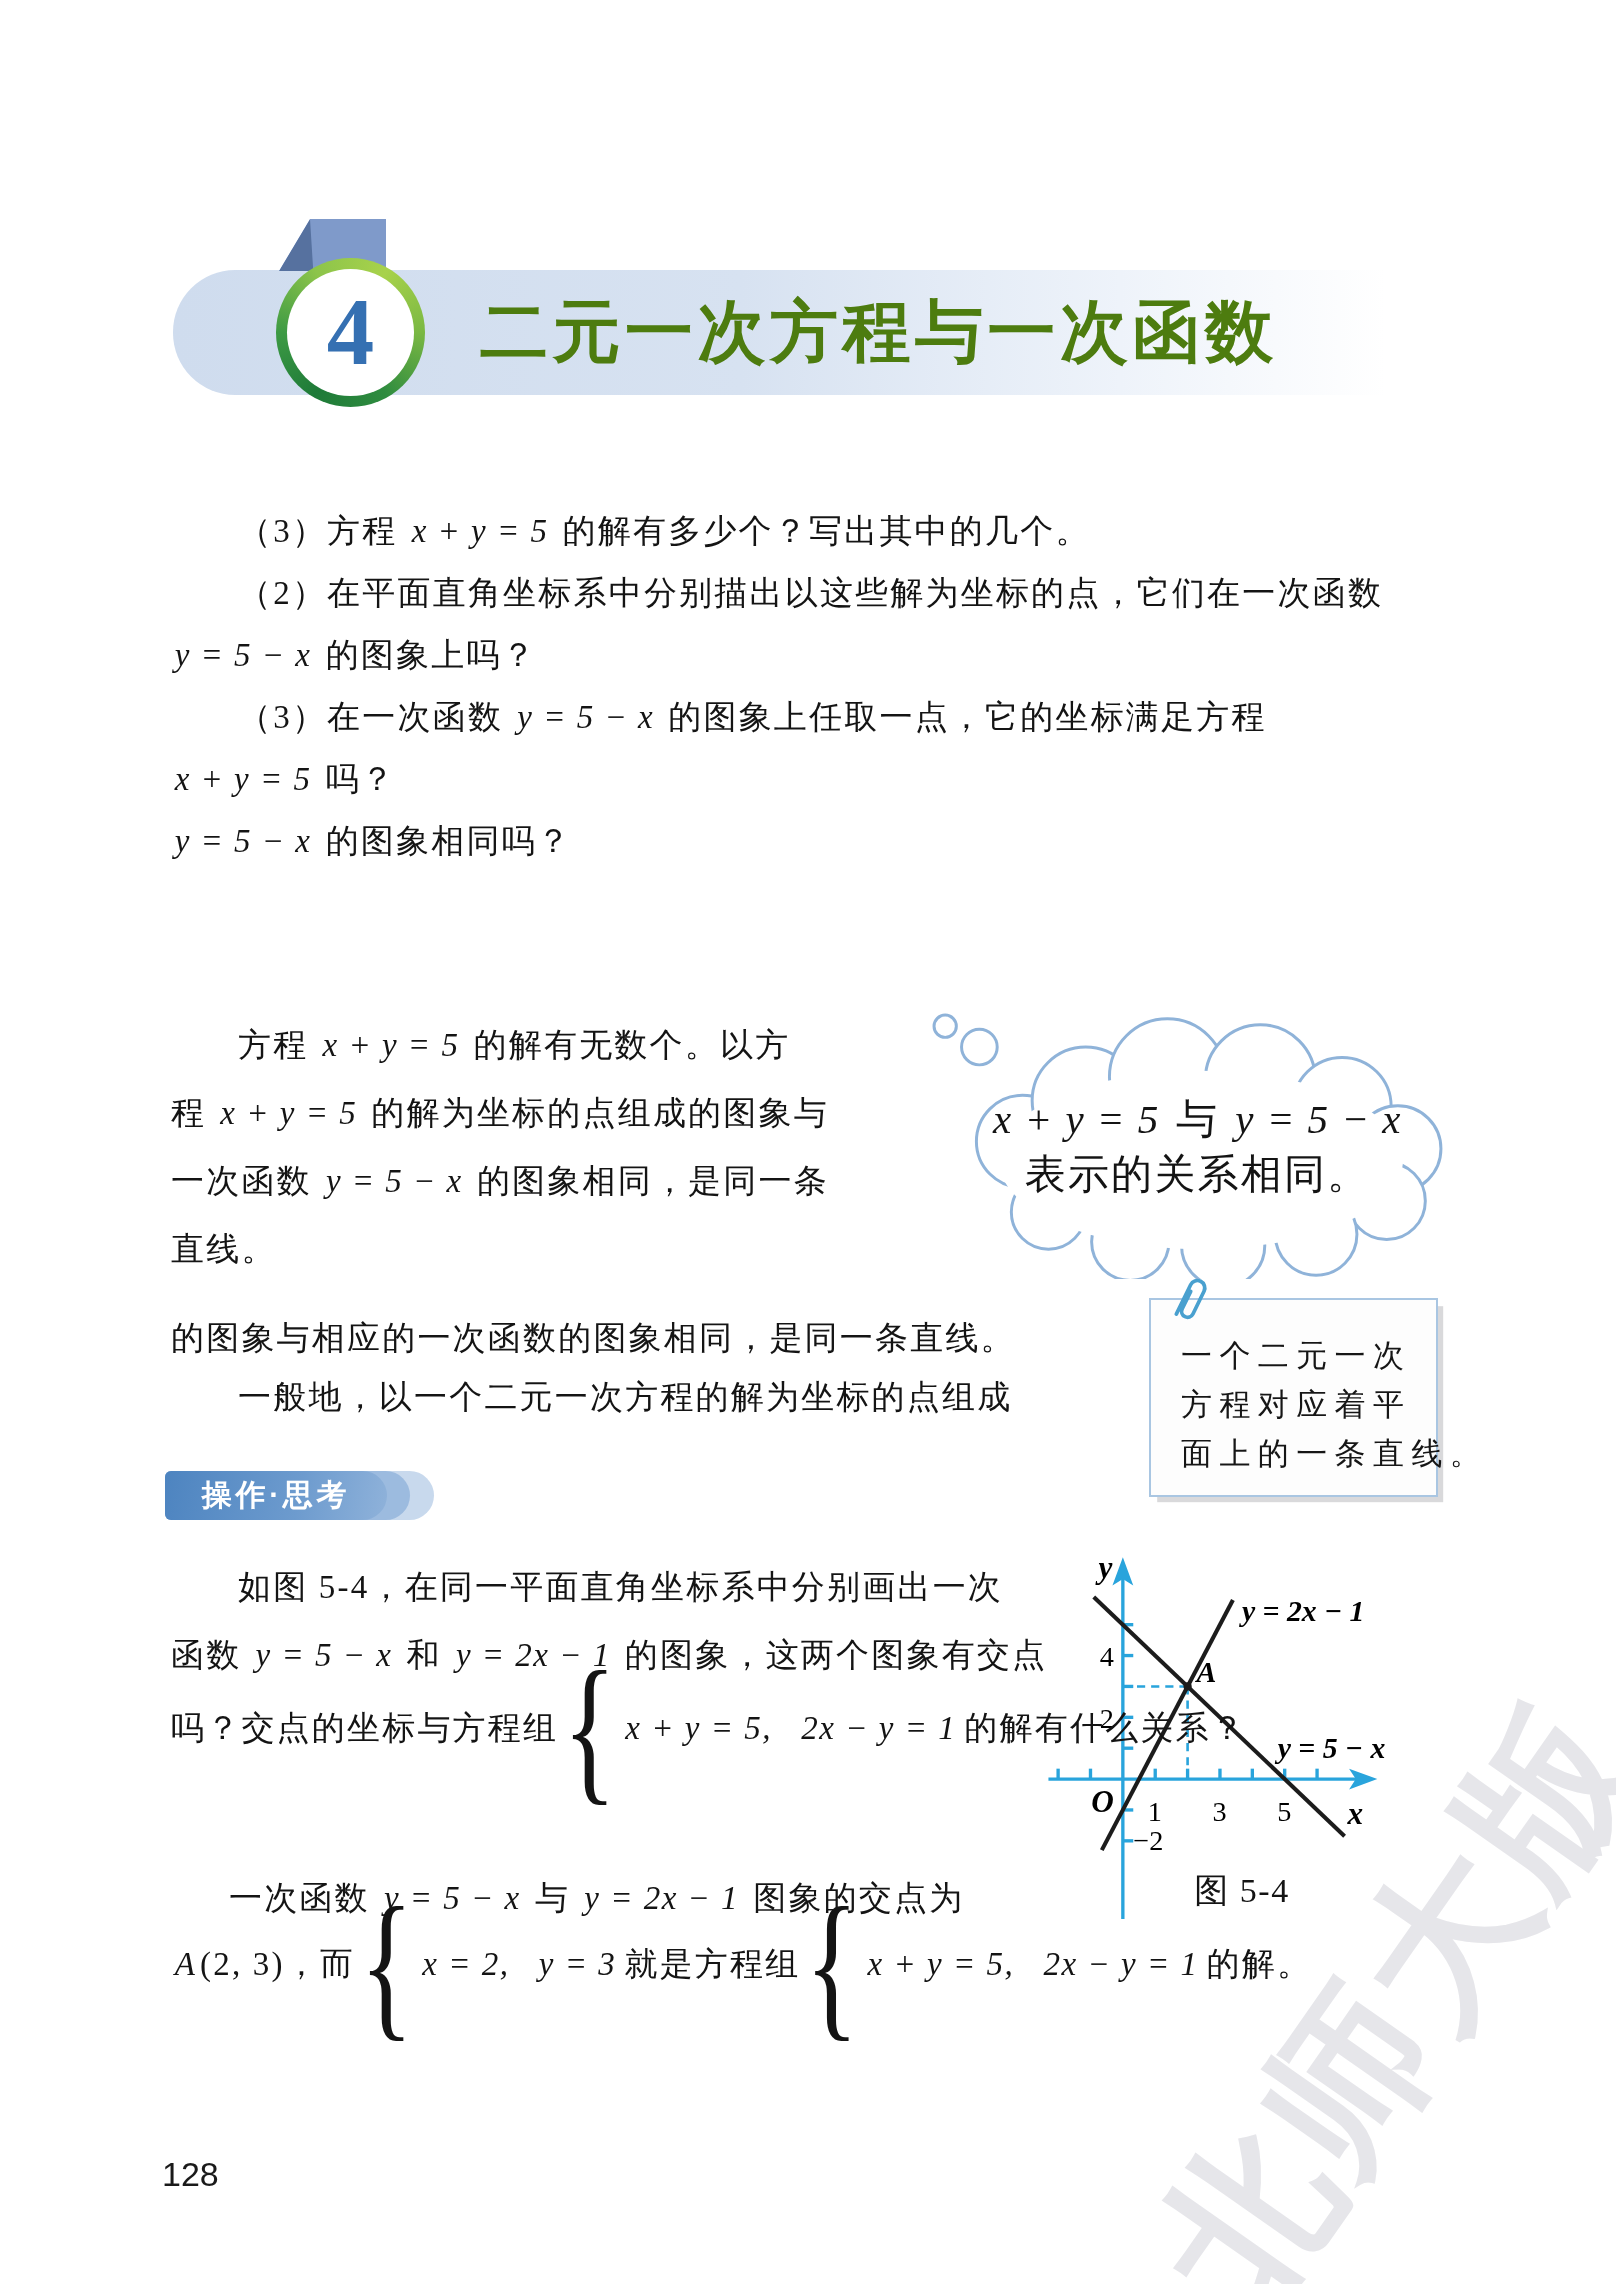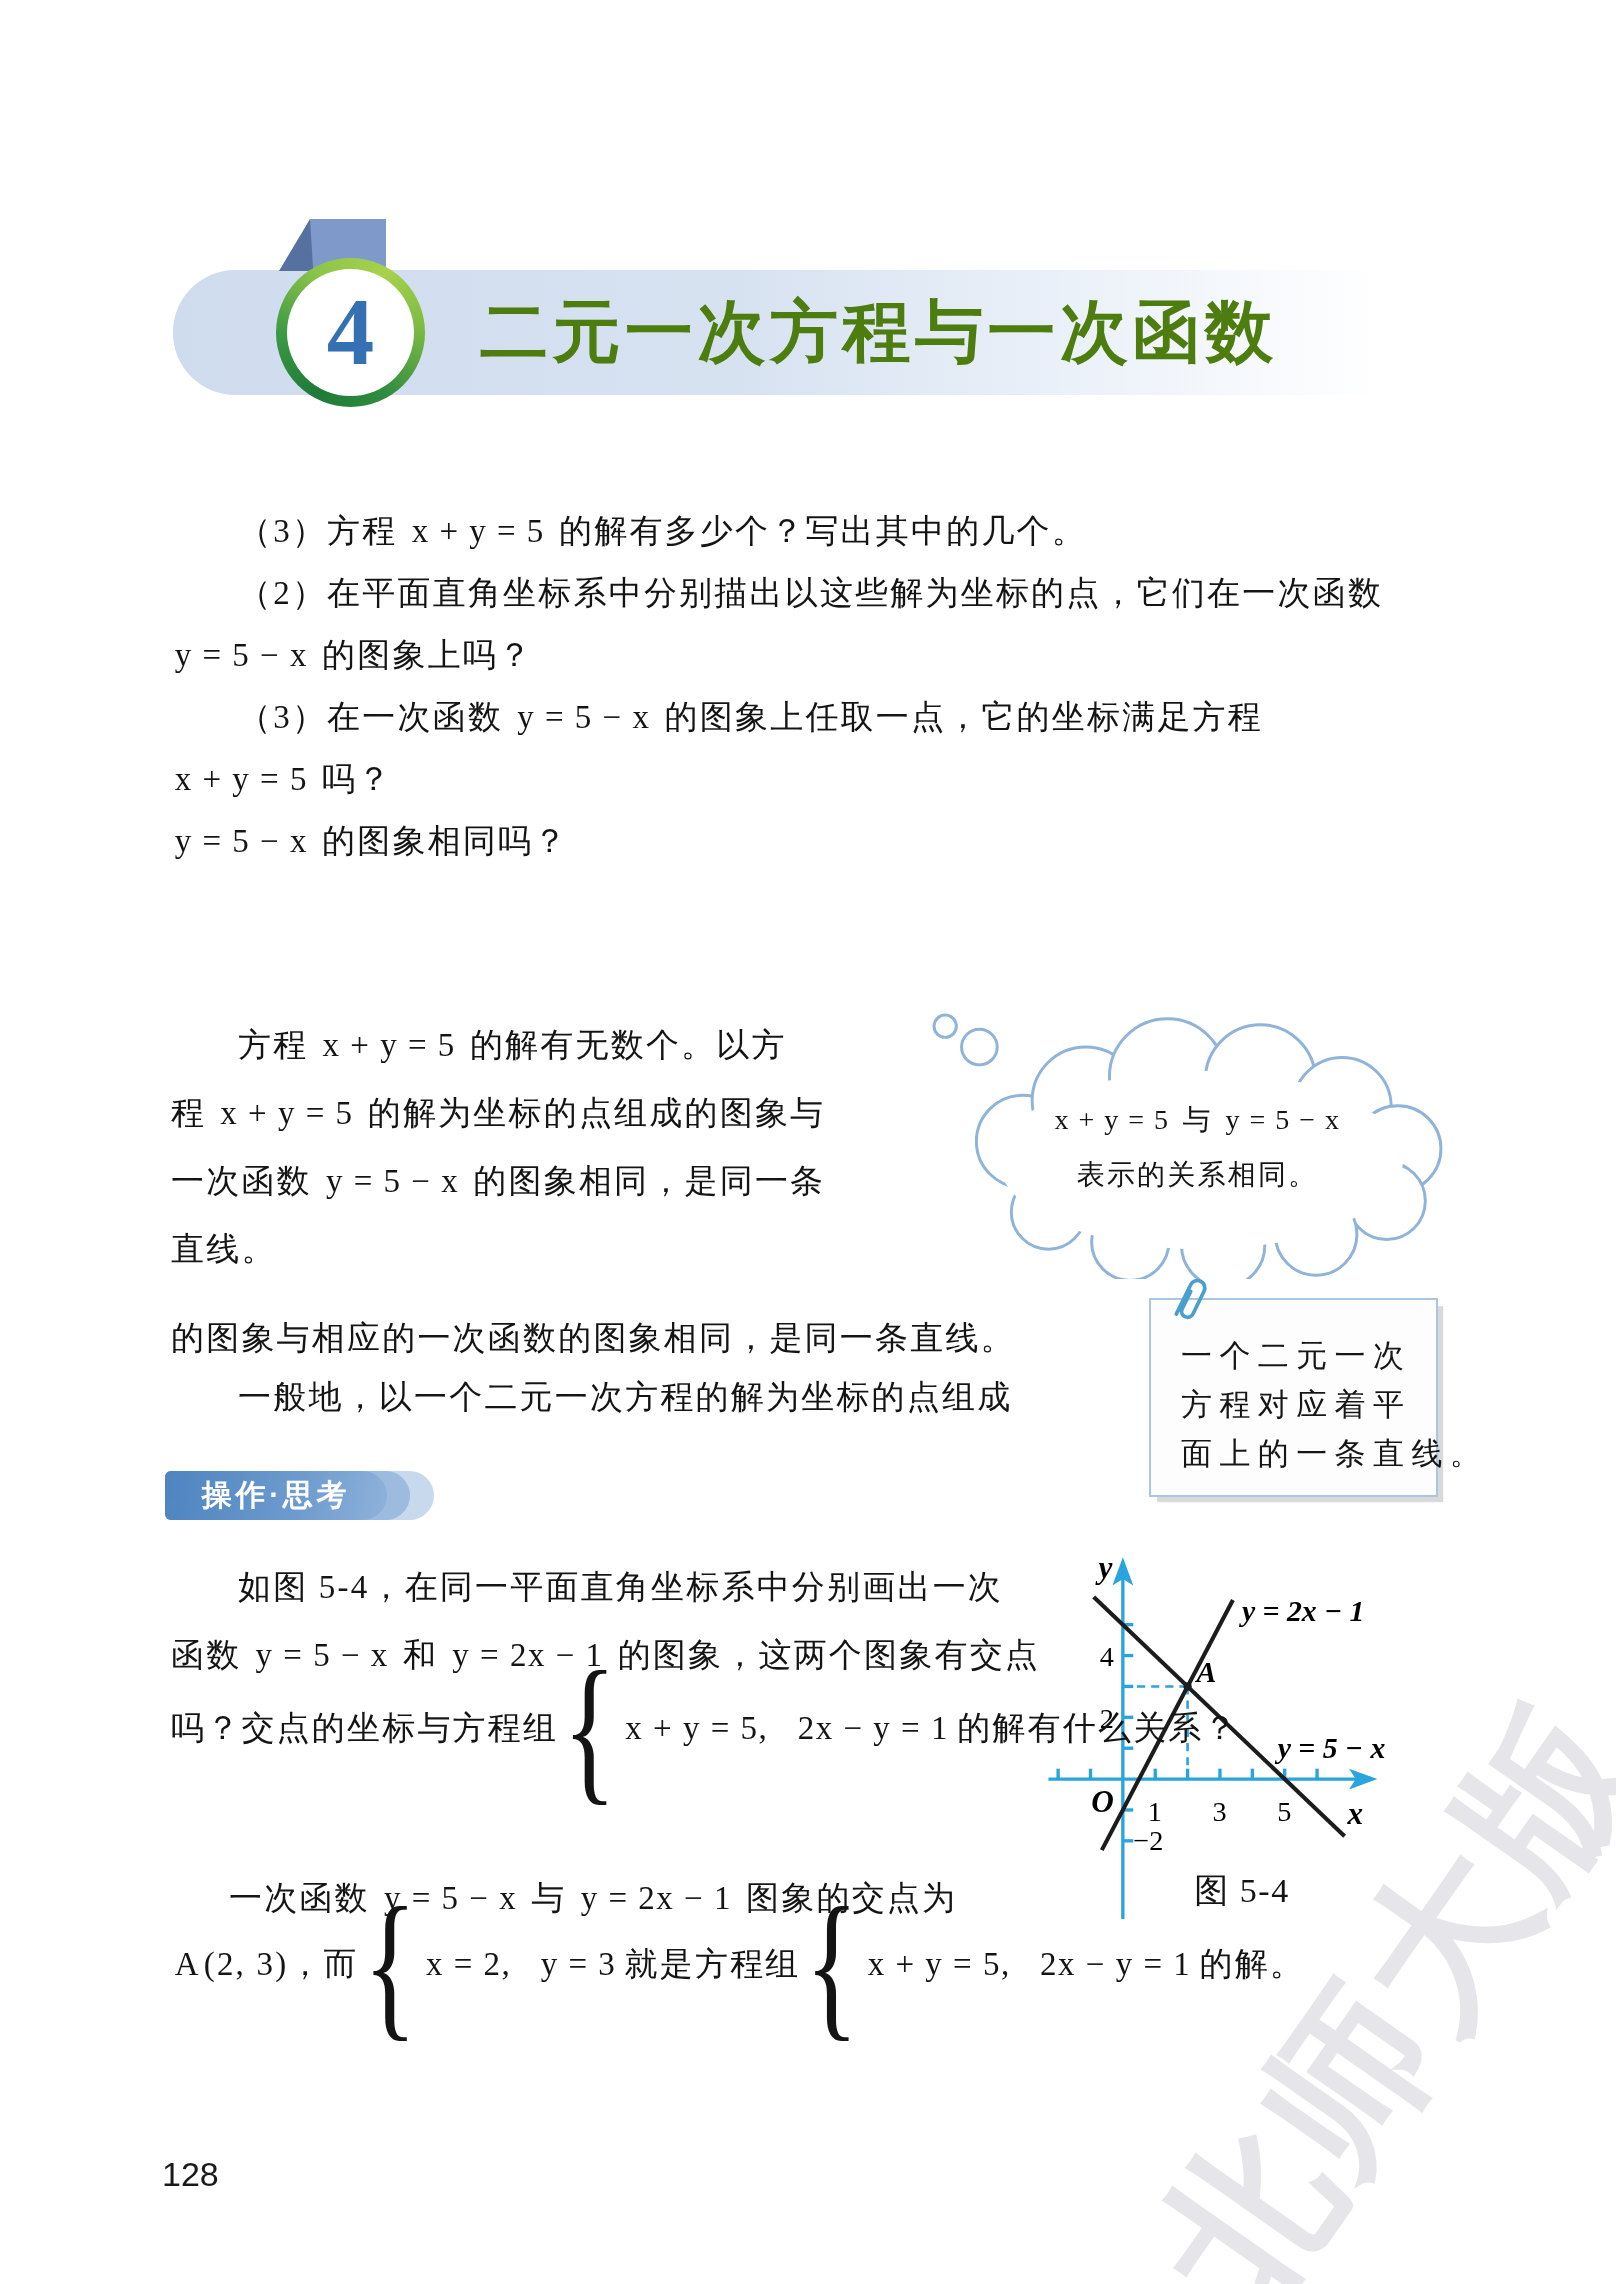--- a/index.html
+++ b/index.html
@@ -3,21 +3,21 @@
 <meta charset="utf-8">
 <style>
   html,body{margin:0;padding:0;background:#9a9a9a;}
   .page{
     position:relative;width:1617px;height:2284px;background:#ffffff;overflow:hidden;
     font-family:"Liberation Serif","DejaVu Serif",serif;color:#141414;
   }
   .line{white-space:nowrap;}
   .ind{padding-left:67px;}
   .textblock{position:absolute;font-size:33px;letter-spacing:2.2px;line-height:62px;}
-  .m{letter-spacing:1.5px;padding:0 3.7px;font-family:"Liberation Serif","DejaVu Serif",serif;}
+  .m{font-style:italic;letter-spacing:1.5px;padding:0 3.7px;font-family:"Liberation Serif","DejaVu Serif",serif;}
 
   
   .banner{
     position:absolute;left:173px;top:270px;width:1263px;height:125px;z-index:1;
     border-radius:62px 0 0 62px;
     background:linear-gradient(to right,#cfdcee 0%,#d7e2f1 45%,#eef3fa 75%,#ffffff 96%);
   }
   .flag{position:absolute;left:279px;top:219px;width:107px;height:52px;z-index:2;
     background:#7f9aca;clip-path:polygon(29% 0,100% 0,100% 100%,0 100%);}
   .flag-dark{position:absolute;left:0;top:0;width:100%;height:100%;
@@ -39,21 +39,21 @@
   #para3row{left:171px;top:1672px;}
   #para4l1{left:162px;top:1877px;line-height:42px;z-index:4;}
   #para4row{left:171px;top:1908px;}
   .sys{display:inline-flex;align-items:center;margin:0 4.5px;}
   .brace{font-size:112px;line-height:1;font-weight:400;transform:scaleY(1.45);margin-right:3px;color:#141414;}
   .eqs{display:flex;gap:22px;font-size:33px;}
 
   
   .cloud-svg{position:absolute;left:911px;top:989px;z-index:2;}
   .cloud-text{position:absolute;left:982px;top:1092px;width:431px;text-align:center;
-    font-size:28px;line-height:55px;z-index:3;letter-spacing:2.2px;}
+    font-size:41px;line-height:55px;z-index:3;letter-spacing:2.2px;}
 
   
   .note-card{position:absolute;left:1149px;top:1298px;width:289px;height:199px;z-index:2;
     background:#fdfdfd;border:2.2px solid #a9c6e2;box-sizing:border-box;
     box-shadow:6.7px 6.7px 0 -1.5px #d9d9db;}
   .note-card .note-lines{padding:31px 0 0 30px;font-size:31px;line-height:49px;letter-spacing:7.4px;color:#161616;}
   .clip-svg{position:absolute;left:1174px;top:1273px;z-index:3;transform:rotate(26deg);}
 
   
   .badge-light{position:absolute;left:165px;top:1471px;width:269px;height:49px;z-index:3;

